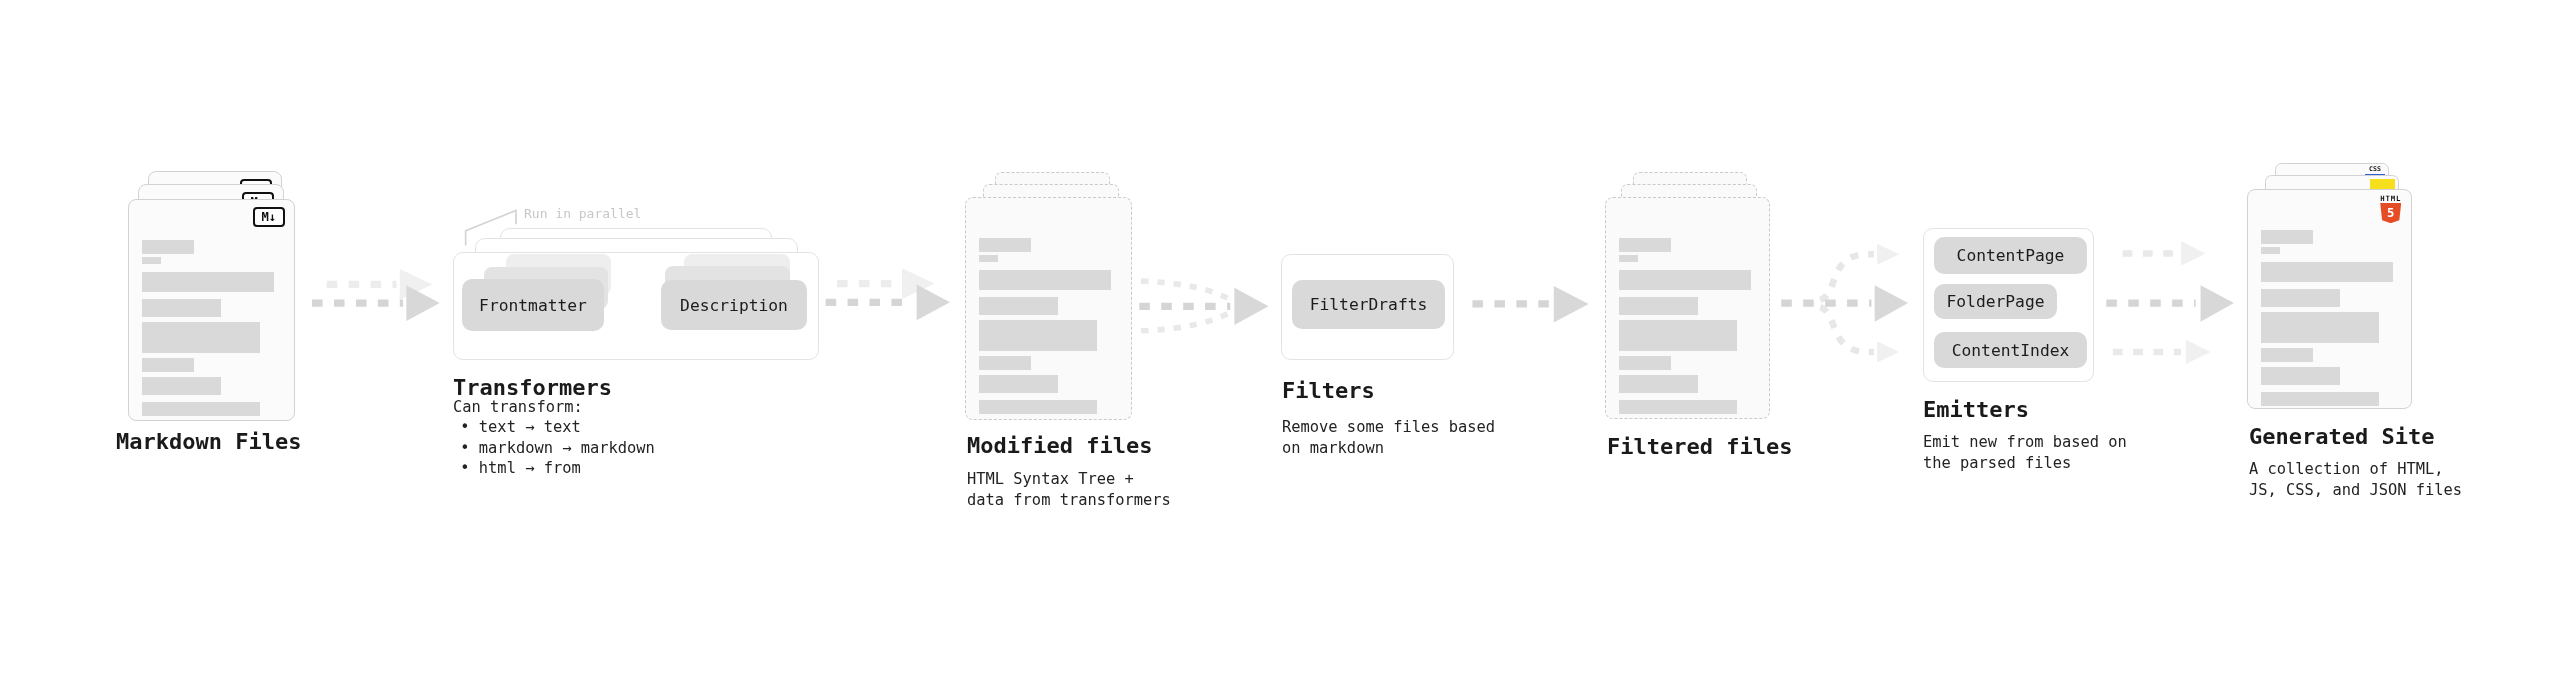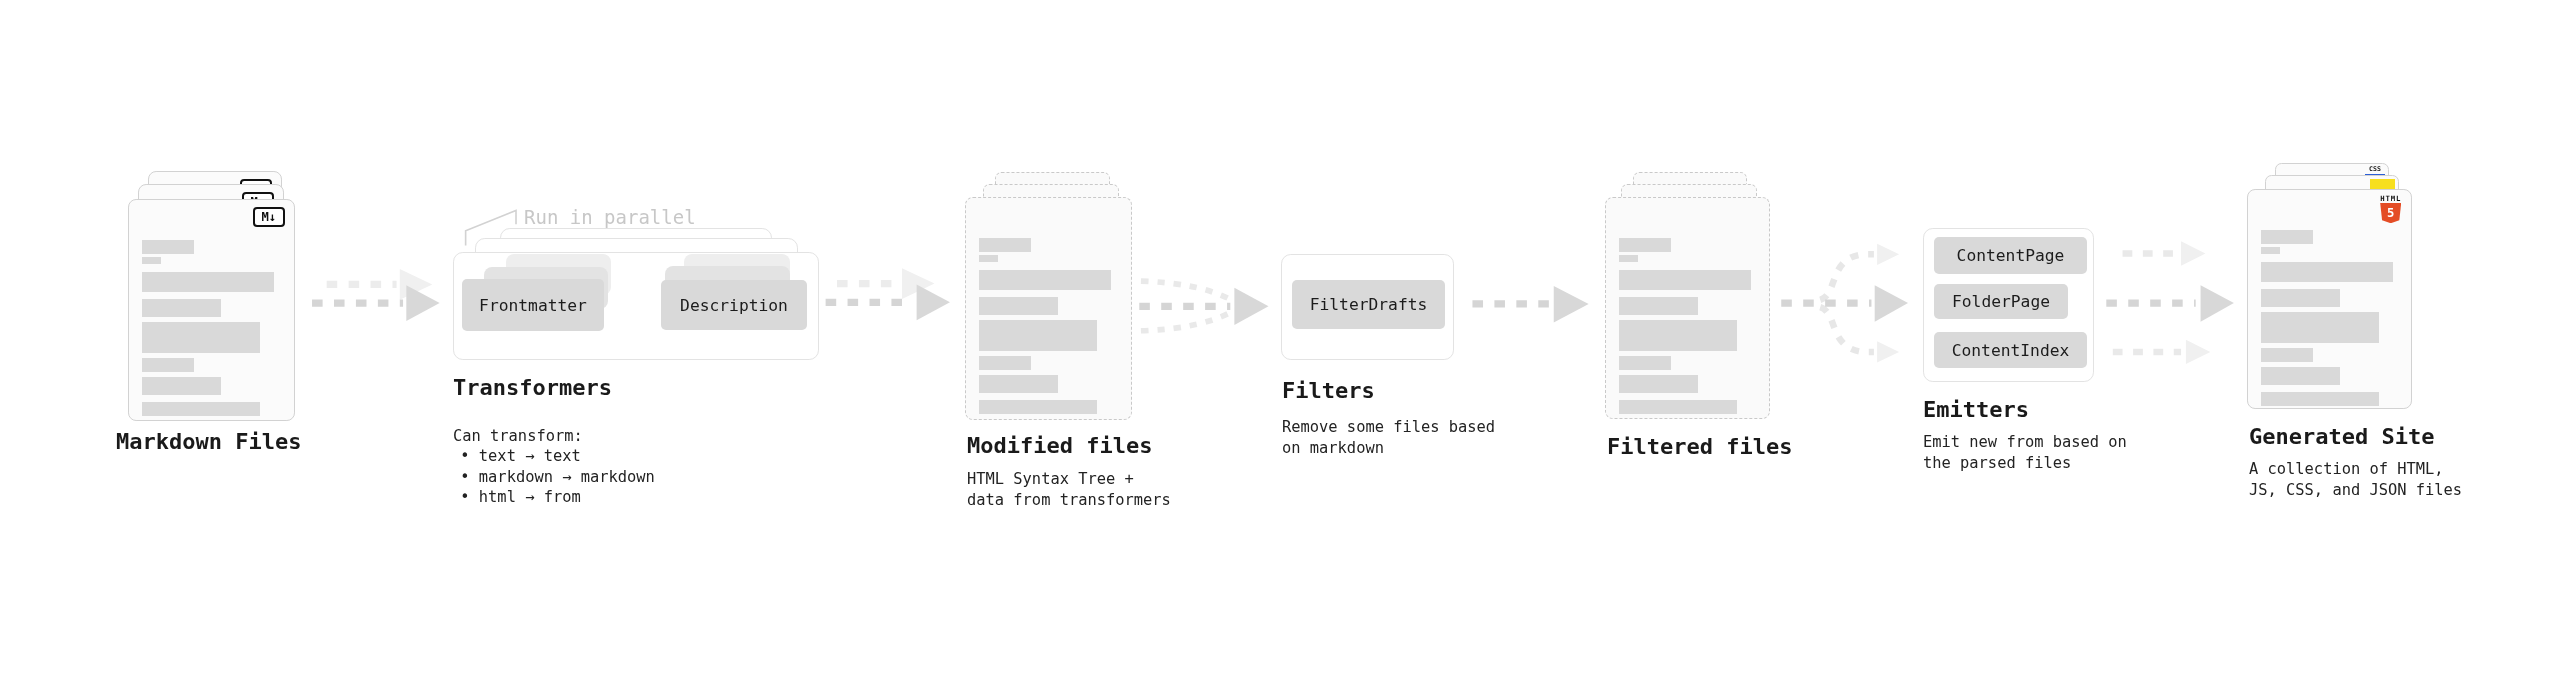--- a/index.html
+++ b/index.html
@@ -14,30 +14,30 @@
   .tab  { position:absolute; background:#fafafa; border:1.6px dashed #c9c9c9; border-radius:6.5px; }
 
   .bars { padding:40px 0 0 13px;text-decoration:underline; }
   .bar  { background:#d9d9d9; }
 
   .md-badge { position:absolute; right:9px; top:6.5px; width:32.5px; height:20.3px;
               border:2.4px solid #111; border-radius:4.1px; background:#fff; color:#111;
               font-weight:bold; font-size:12.2px; display:flex; align-items:center; justify-content:center; }
 
   .box   { position:absolute; background:#ffffff; border:1.6px solid #e3e3e3; border-radius:9.8px; }
-  .pill  { position:absolute; background:#d9d9d9; border-radius:5px; color:#1c1c1c; font-size:16.3px;
+  .pill  { position:absolute; background:#d9d9d9; border-radius:10px; color:#1c1c1c; font-size:16.3px;
            font-weight:500; display:flex; align-items:center; justify-content:center; white-space:nowrap; }
   .ghost2 { position:absolute; background:#e3e3e3; border-radius:8.1px; }
   .ghost3 { position:absolute; background:#eeeeee; border-radius:8.1px; }
 
   .title { position:absolute; font-size:22px; font-weight:600; color:#1a1a1a; white-space:nowrap; }
   .sub   { position:absolute; font-size:15.4px; color:#232323; line-height:21px; white-space:nowrap; }
   .desc  { position:absolute; font-size:15.4px; color:#232323; line-height:20.3px; white-space:nowrap; }
   .desc .indent { padding-left:7.3px; }
-  .note  { position:absolute; font-size:19px; color:#c7c7c7; white-space:nowrap; }
+  .note  { position:absolute; font-size:13px; color:#c7c7c7; white-space:nowrap; }
 
   
   .dash-dark   { stroke:#d5d5d5; stroke-width:9; stroke-dasharray:13 14; }
   .head-dark   { fill:#d8d8d8; }
   .dash-light  { stroke:#ececec; stroke-width:9; stroke-dasharray:13 14; }
   .head-light  { fill:#f0f0f0; }
   .dash-light2 { stroke:#e9e9e9; stroke-width:8; stroke-dasharray:12 13; }
   .curve-light { stroke:#e9e9e9; stroke-width:7; fill:none; stroke-dasharray:9 11; }
   .curve-light2{ stroke:#e7e7e7; stroke-width:8; fill:none; stroke-dasharray:10 12; }
   .leader      { stroke:#d2d2d2; stroke-width:2; fill:none; }
@@ -151,21 +151,21 @@
 
     <div class="ghost3" style="left:506px;top:254px;width:105px;height:41px"></div>
     <div class="ghost3" style="left:684px;top:254px;width:106px;height:38px"></div>
     <div class="ghost2" style="left:484px;top:267px;width:124px;height:42px"></div>
     <div class="ghost2" style="left:665px;top:266px;width:125px;height:41px"></div>
 
     <div class="pill" style="left:462px;top:279px;width:142px;height:52px">Frontmatter</div>
     <div class="pill" style="left:661px;top:280px;width:146px;height:50px">Description</div>
 
     <div class="title" style="left:453px;top:375px">Transformers</div>
-    <div class="desc" style="left:453px;top:426px">
+    <div class="desc" style="left:453px;top:397px">
       <div>Can transform:</div>
       <div class="indent">• text → text</div>
       <div class="indent">• markdown → markdown</div>
       <div class="indent">• html → from</div>
     </div>
   </div>
 
   <div>
     <div class="tab" style="left:995px;top:172px;width:115px;height:41px"></div>
     <div class="tab" style="left:983px;top:184px;width:136px;height:41px"></div>
@@ -208,21 +208,21 @@
         <div class="bar" style="width: 52px; height: 14px; margin-bottom: 4.9px;"></div>
         <div class="bar" style="width: 79px; height: 18px; margin-bottom: 6.5px;"></div>
         <div class="bar" style="width: 118px; height: 14px; margin-bottom: 0px;"></div>
       </div>
     <div class="title" style="left:1607px;top:434px">Filtered files</div>
   </div>
 
   <div>
     <div class="box" style="left:1923px;top:228px;width:171px;height:154px"></div>
     <div class="pill" style="left:1934px;top:237px;width:153px;height:37px">ContentPage</div>
-    <div class="pill" style="left:1934px;top:284px;width:134px;height:35px">FolderPage</div>
+    <div class="pill" style="left:1934px;top:284px;width:123px;height:35px">FolderPage</div>
     <div class="pill" style="left:1934px;top:332px;width:153px;height:36px">ContentIndex</div>
     <div class="title" style="left:1923px;top:397px">Emitters</div>
     <div class="sub" style="left:1923px;top:432px">
       <div>Emit new from based on</div>
       <div>the parsed files</div>
     </div>
   </div>
 
   <div>
     <div class="card" style="left:2275px;top:163px;width:114px;height:57px;border-radius:6.5px">

